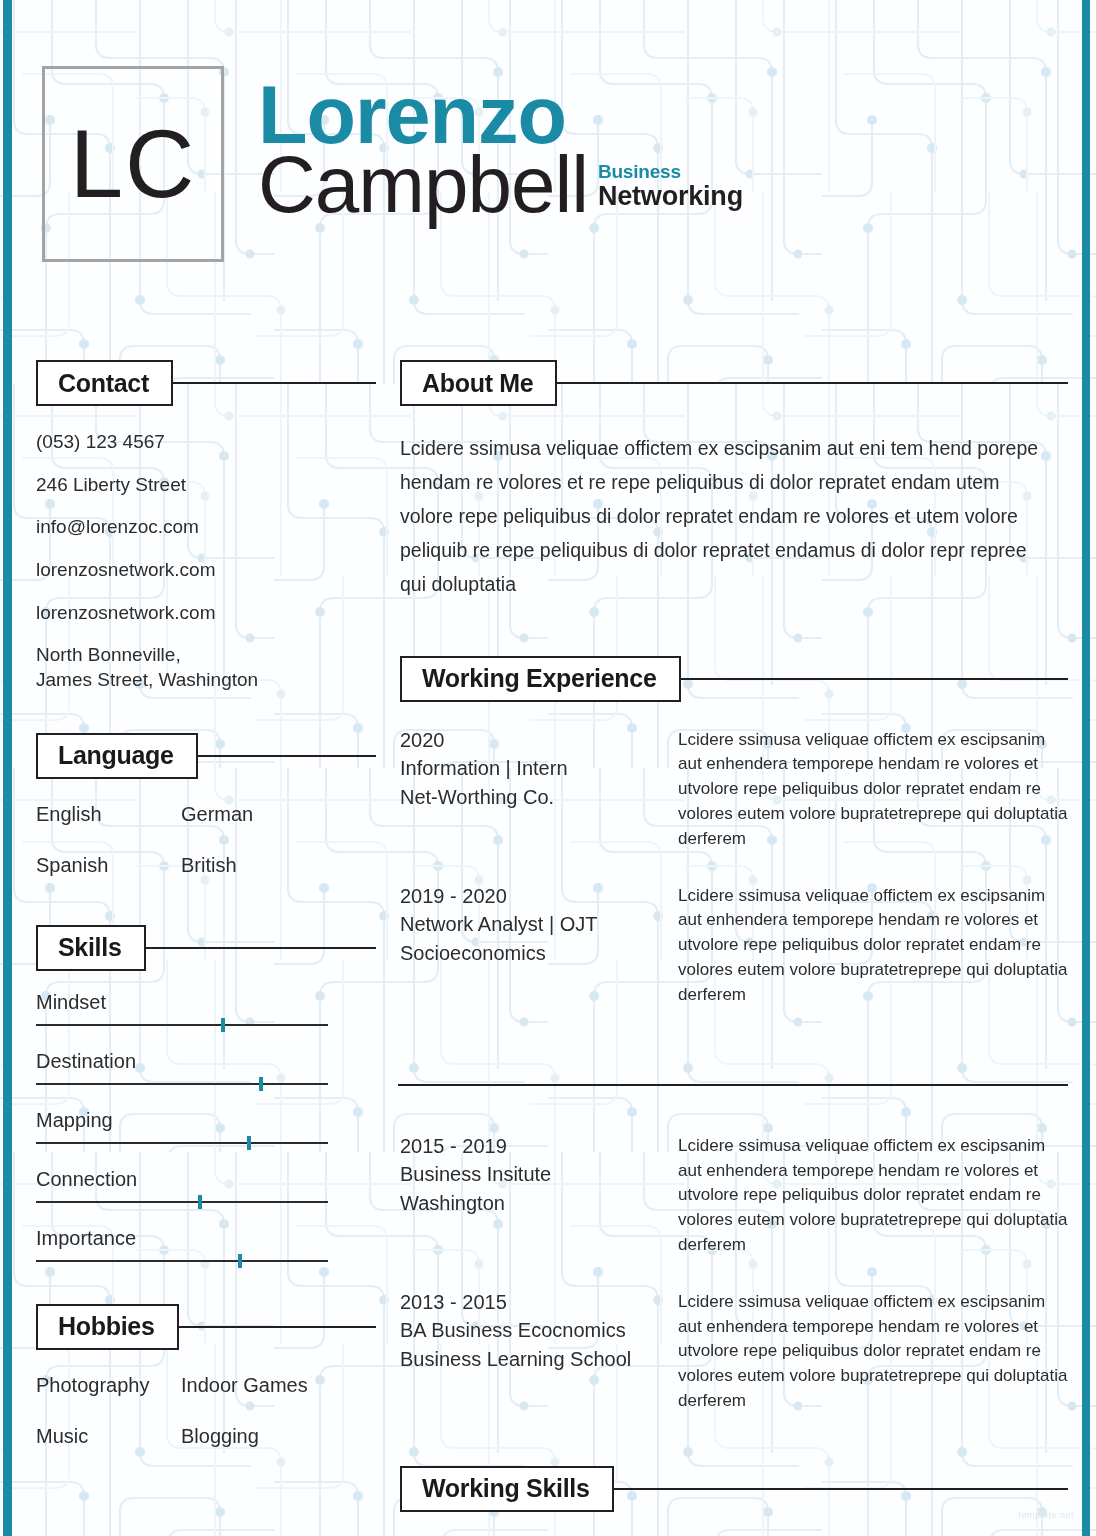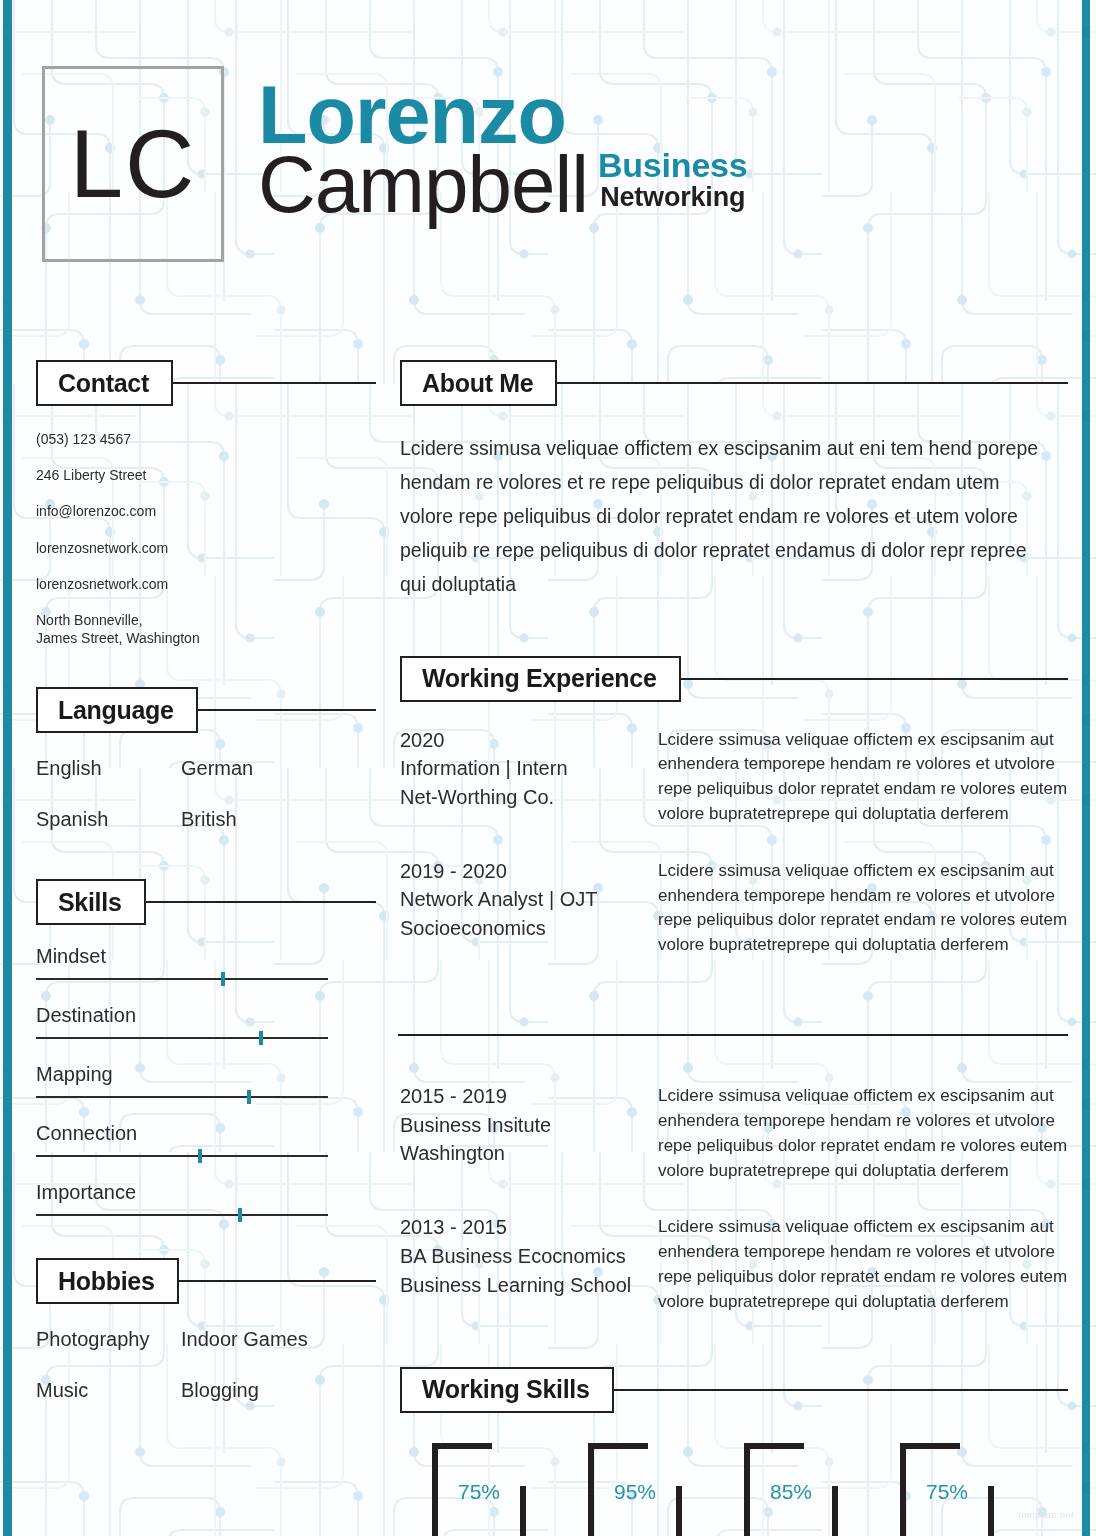--- a/index.html
+++ b/index.html
@@ -109,21 +109,21 @@
     letter-spacing: -1px;
     color: #231f20;
   }
   #tagline {
     margin-left: 10px;
     margin-bottom: 12px;
     line-height: 1.06;
   }
   #tagline-1 {
     display: block;
-    font-size: 34px;
+    font-size: 19px;
     font-weight: 700;
     letter-spacing: -0.2px;
   }
   #tagline-2 {
     display: block;
     font-size: 27px;
     font-weight: 700;
     color: #231f20;
     letter-spacing: -0.2px;
     text-align: center;
@@ -170,21 +170,21 @@
     height: 2px;
     background: #231f20;
     margin-left: -2px;
   }
 
   
   #contact-list {
     margin-top: 24px;
   }
   .contact-item {
-    font-size: 14px;
+    font-size: 19px;
     color: #2c2c2c;
     line-height: 1.3;
     margin-bottom: 18px;
     font-weight: 400;
   }
   .contact-item:last-child { margin-bottom: 0; }
   .contact-item .line2 { display: block; }
 
   
   #skills-section { margin-top: 48px; }
@@ -237,20 +237,21 @@
   }
 
   
   #experience-section { margin-top: 54px; }
   #education-section  { margin-top: 54px; }
 
   .entries { margin-top: 24px; }
   .entry {
     display: flex;
     margin-bottom: 30px;
+    gap: 20px;
   }
   .entry:last-child { margin-bottom: 0; }
   .entry-left {
     width: 258px;
     flex: 0 0 258px;
   }
   .entry-year,
   .entry-role,
   .entry-org {
     font-size: 20px;

